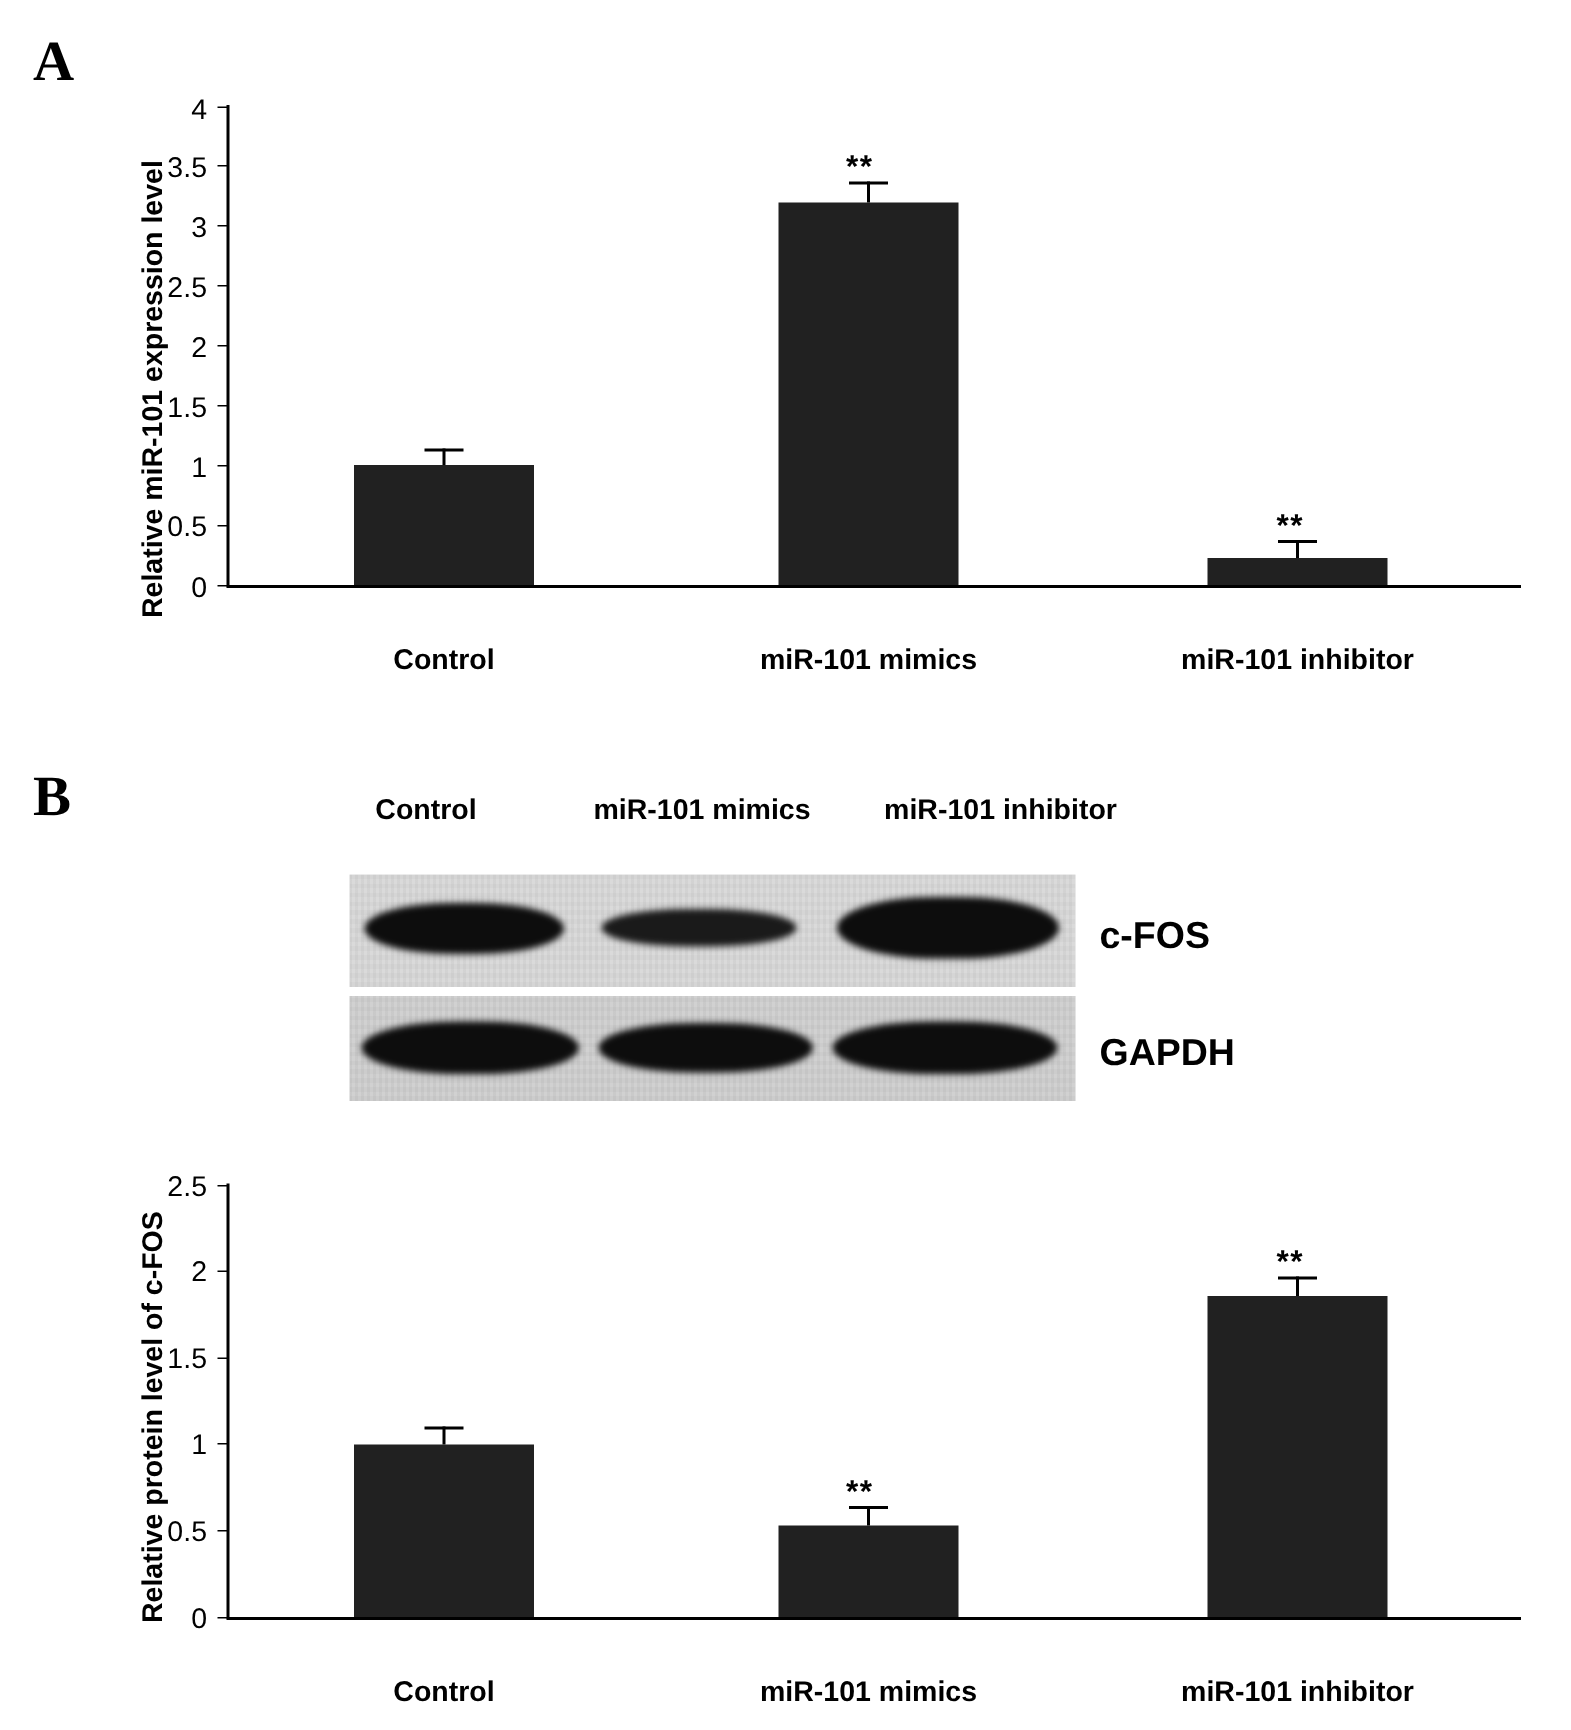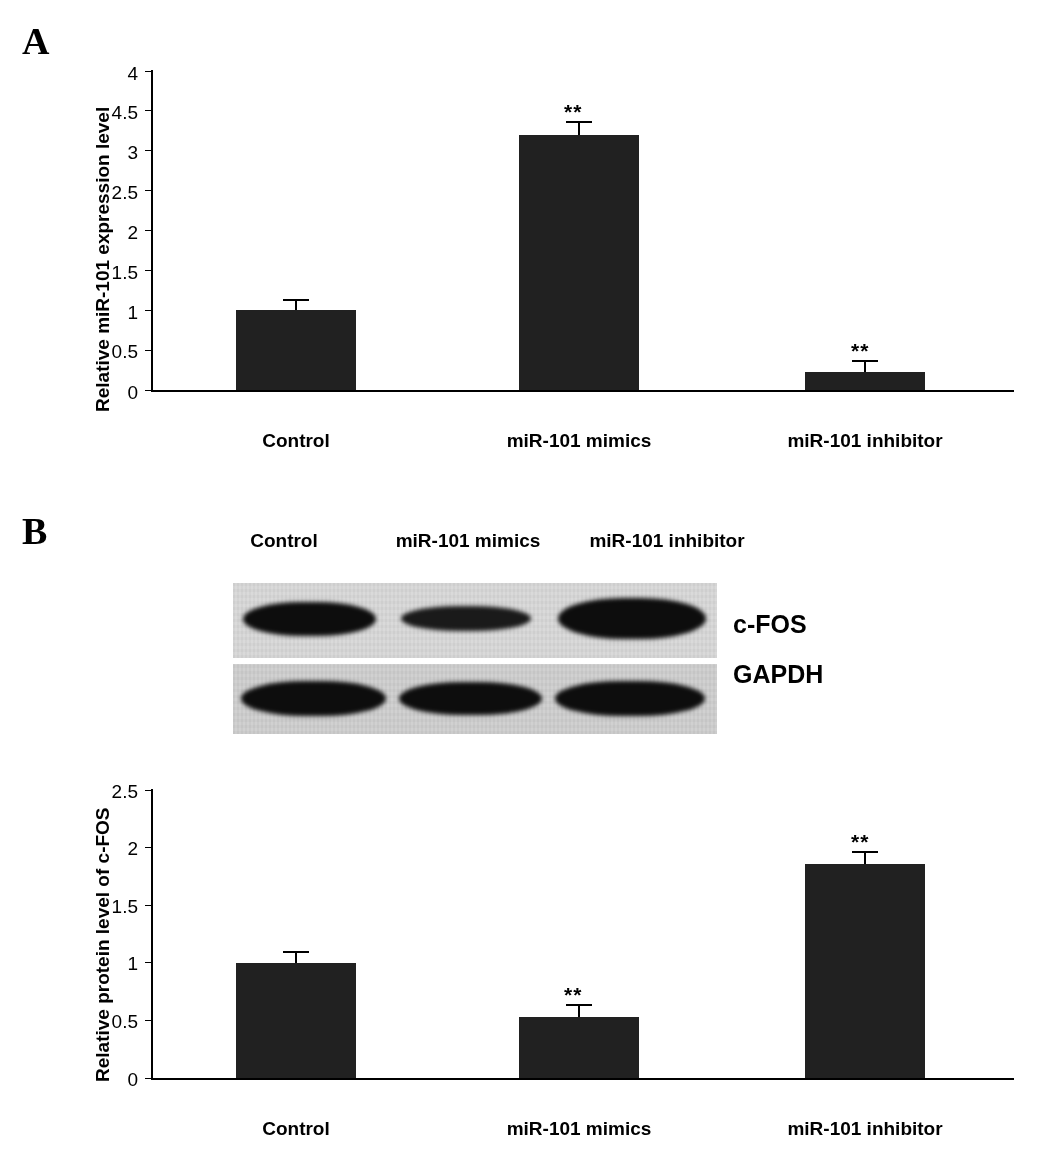--- a/index.html
+++ b/index.html
@@ -136,21 +136,21 @@
 
   <div class="axis-title" style="left:92px; top:412px;">Relative miR-101 expression level</div>
 
   <div class="ytick" style="left:96px; top:383px;">0</div>
   <div class="ytick" style="left:96px; top:342px;">0.5</div>
   <div class="ytick" style="left:96px; top:303px;">1</div>
   <div class="ytick" style="left:96px; top:263px;">1.5</div>
   <div class="ytick" style="left:96px; top:223px;">2</div>
   <div class="ytick" style="left:96px; top:183px;">2.5</div>
   <div class="ytick" style="left:96px; top:143px;">3</div>
-  <div class="ytick" style="left:96px; top:103px;">4.5</div>
+  <div class="ytick" style="left:96px; top:103px;">3.5</div>
   <div class="ytick" style="left:96px; top:64px;">4</div>
 
   <div class="ytick-mark" style="left:145px; top:390px;"></div>
   <div class="ytick-mark" style="left:145px; top:350px;"></div>
   <div class="ytick-mark" style="left:145px; top:310px;"></div>
   <div class="ytick-mark" style="left:145px; top:270px;"></div>
   <div class="ytick-mark" style="left:145px; top:230px;"></div>
   <div class="ytick-mark" style="left:145px; top:190px;"></div>
   <div class="ytick-mark" style="left:145px; top:150px;"></div>
   <div class="ytick-mark" style="left:145px; top:110px;"></div>
@@ -193,21 +193,21 @@
     <div class="band" style="left:325px; top:15px; width:148px; height:41px;"></div>
   </div>
   <div class="blot-label" style="left:733px; top:610px;">c-FOS</div>
 
   <div class="blot-strip dark" style="left:233px; top:664px; width:484px; height:70px;">
     <div class="noise"></div>
     <div class="band" style="left:8px; top:17px; width:145px; height:35px;"></div>
     <div class="band" style="left:166px; top:18px; width:143px; height:33px;"></div>
     <div class="band" style="left:322px; top:17px; width:150px; height:35px;"></div>
   </div>
-  <div class="blot-label" style="left:733px; top:660px;">GAPDH</div>
+  <div class="blot-label" style="left:733px; top:688px;">GAPDH</div>
 </div>
 
 <div class="chart" id="chart-b" style="left:0px; top:0px; width:1047px; height:1153px;">
 
   <div class="axis-title" style="left:92px; top:1082px;">Relative protein level of c-FOS</div>
 
   <div class="ytick" style="left:96px; top:1070px;">0</div>
   <div class="ytick" style="left:96px; top:1012px;">0.5</div>
   <div class="ytick" style="left:96px; top:954px;">1</div>
   <div class="ytick" style="left:96px; top:897px;">1.5</div>

